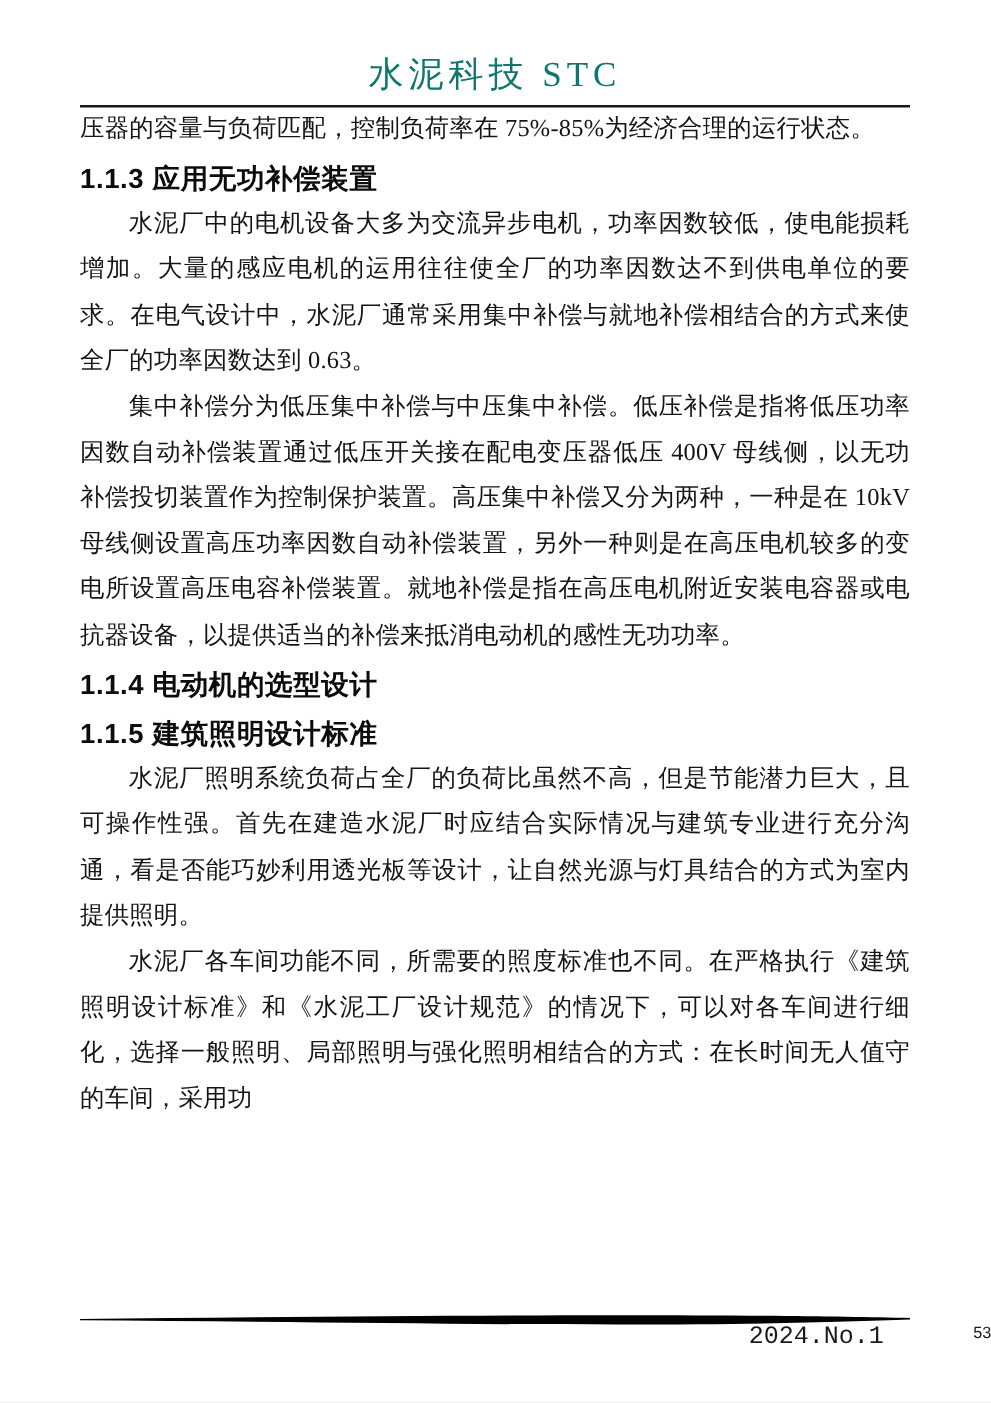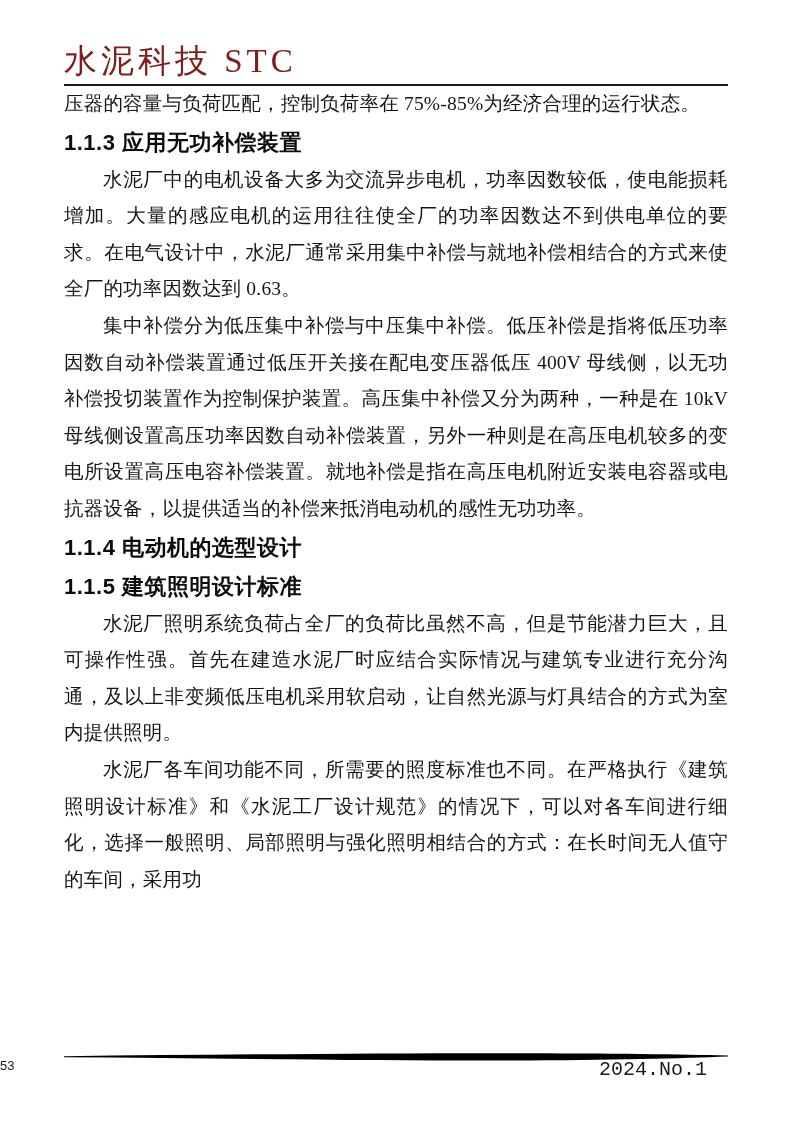--- a/index.html
+++ b/index.html
@@ -13,25 +13,26 @@
     font-family: "Liberation Serif", serif;
     color: #141414;
   }
   .content {
     position: absolute;
     left: 64px;
     top: 40px;
     width: 664px;
   }
   .journal-title {
-    font-size: 33px;
+    text-align: center;
+    font-size: 28px;
     line-height: 42px;
     letter-spacing: 4px;
     font-family: "Liberation Serif", serif;
-    color: #7f1d1d;
+    color: #0f766e;
     white-space: nowrap;
   }
   .header-rule {
     height: 2px;
     background: #1a1a1a;
     margin-top: 2px;
   }
   .body-text p {
     margin: 0;
     font-size: 19.5px;
@@ -55,24 +56,25 @@
     left: 64px;
     top: 1048px;
     width: 664px;
     height: 10px;
   }
   .footer-page-number {
     position: absolute;
     left: 0;
     right: 0;
     top: 1058px;
-    text-align: left;
+    text-align: right;
     font-size: 13px;
     font-family: "Liberation Sans", sans-serif;
     color: #1a1a1a;
+    padding-left: 44px;
   }
   .footer-issue {
     position: absolute;
     right: 86px;
     top: 1058px;
     font-size: 20px;
     font-family: Liberation Mono, monospace;
     color: #1a1a1a;
   }
 </style>
@@ -92,21 +94,21 @@
 
       <p class="no-indent">压器的容量与负荷匹配，控制负荷率在 75%-85%为经济合理的运行状态。</p>
 
       <h2>1.1.3 应用无功补偿装置</h2>
       <p>水泥厂中的电机设备大多为交流异步电机，功率因数较低，使电能损耗增加。大量的感应电机的运用往往使全厂的功率因数达不到供电单位的要求。在电气设计中，水泥厂通常采用集中补偿与就地补偿相结合的方式来使全厂的功率因数达到 0.63。</p>
       <p>集中补偿分为低压集中补偿与中压集中补偿。低压补偿是指将低压功率因数自动补偿装置通过低压开关接在配电变压器低压 400V 母线侧，以无功补偿投切装置作为控制保护装置。高压集中补偿又分为两种，一种是在 10kV 母线侧设置高压功率因数自动补偿装置，另外一种则是在高压电机较多的变电所设置高压电容补偿装置。就地补偿是指在高压电机附近安装电容器或电抗器设备，以提供适当的补偿来抵消电动机的感性无功功率。</p>
 
       <h2>1.1.4 电动机的选型设计</h2>
 
       <h2>1.1.5 建筑照明设计标准</h2>
-      <p>水泥厂照明系统负荷占全厂的负荷比虽然不高，但是节能潜力巨大，且可操作性强。首先在建造水泥厂时应结合实际情况与建筑专业进行充分沟通，及以上非变频低压电机采用软启动，让自然光源与灯具结合的方式为室内提供照明。</p>
+      <p>水泥厂照明系统负荷占全厂的负荷比虽然不高，但是节能潜力巨大，且可操作性强。首先在建造水泥厂时应结合实际情况与建筑专业进行充分沟通，看是否能巧妙利用透光板等设计，让自然光源与灯具结合的方式为室内提供照明。</p>
       <p>水泥厂各车间功能不同，所需要的照度标准也不同。在严格执行《建筑照明设计标准》和《水泥工厂设计规范》的情况下，可以对各车间进行细化，选择一般照明、局部照明与强化照明相结合的方式：在长时间无人值守的车间，采用功</p>
 
     </main>
   </div>
 
   <div class="footer-rule-wrap">
     <svg width="664" height="10" viewBox="0 0 664 10" xmlns="http://www.w3.org/2000/svg">
       <path d="M0,4.2 C150,2.6 300,1.2 430,1.2 C545,1.2 615,2.4 664,3.4
                L664,4.6 C615,6.4 545,8.6 430,8.6 C300,8.6 150,6.2 0,5.2 Z" fill="#000000"></path>
     </svg>

